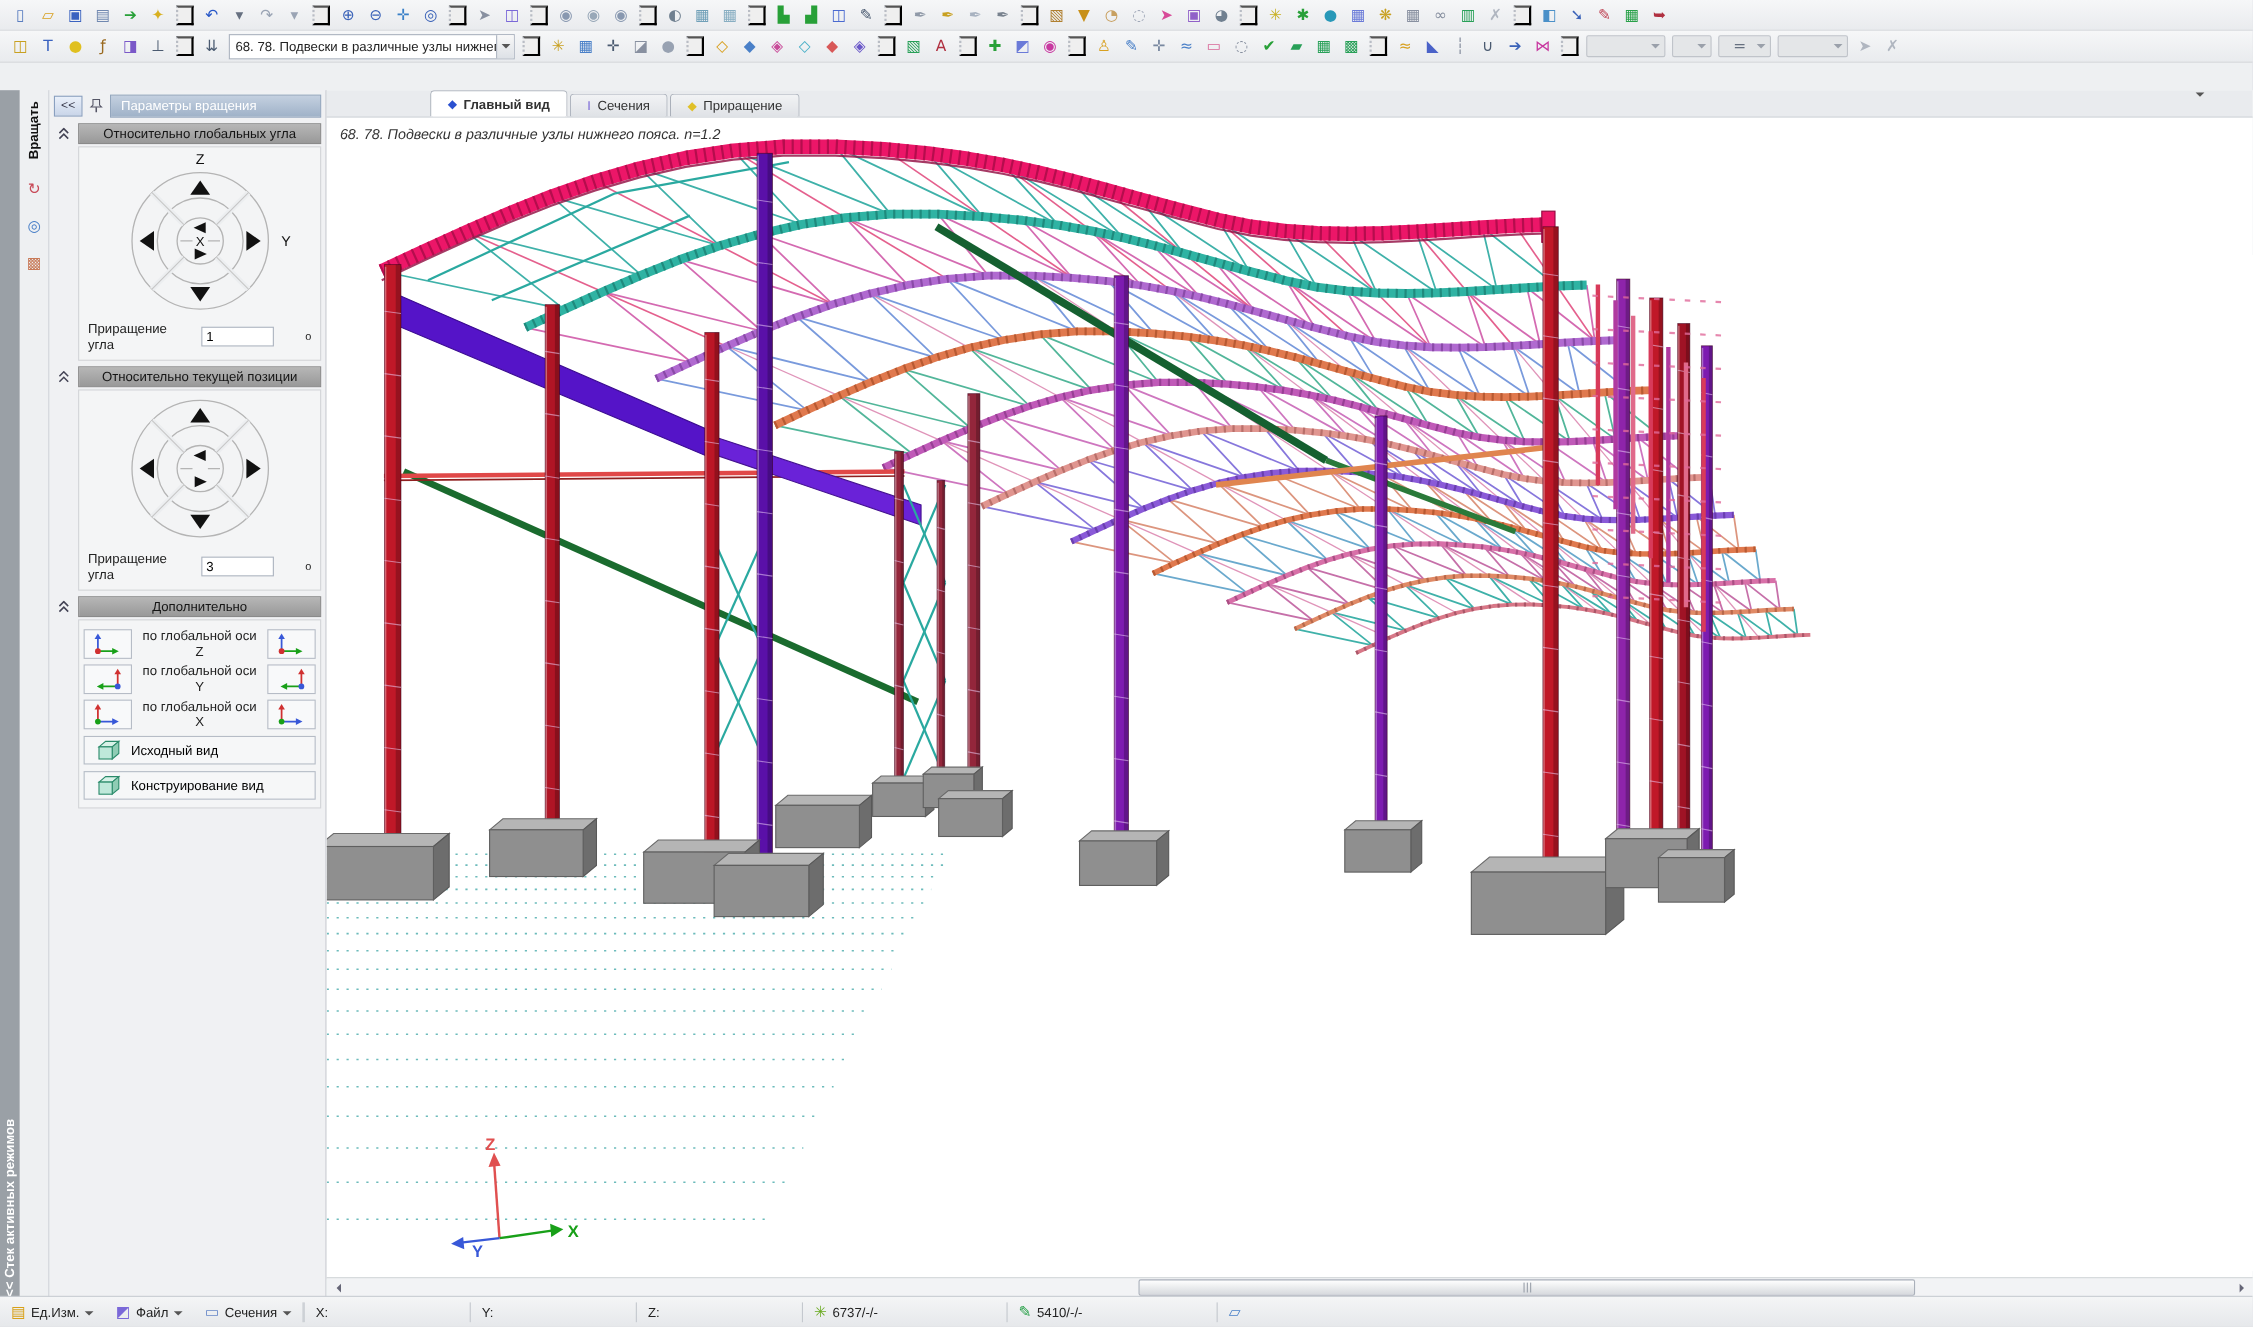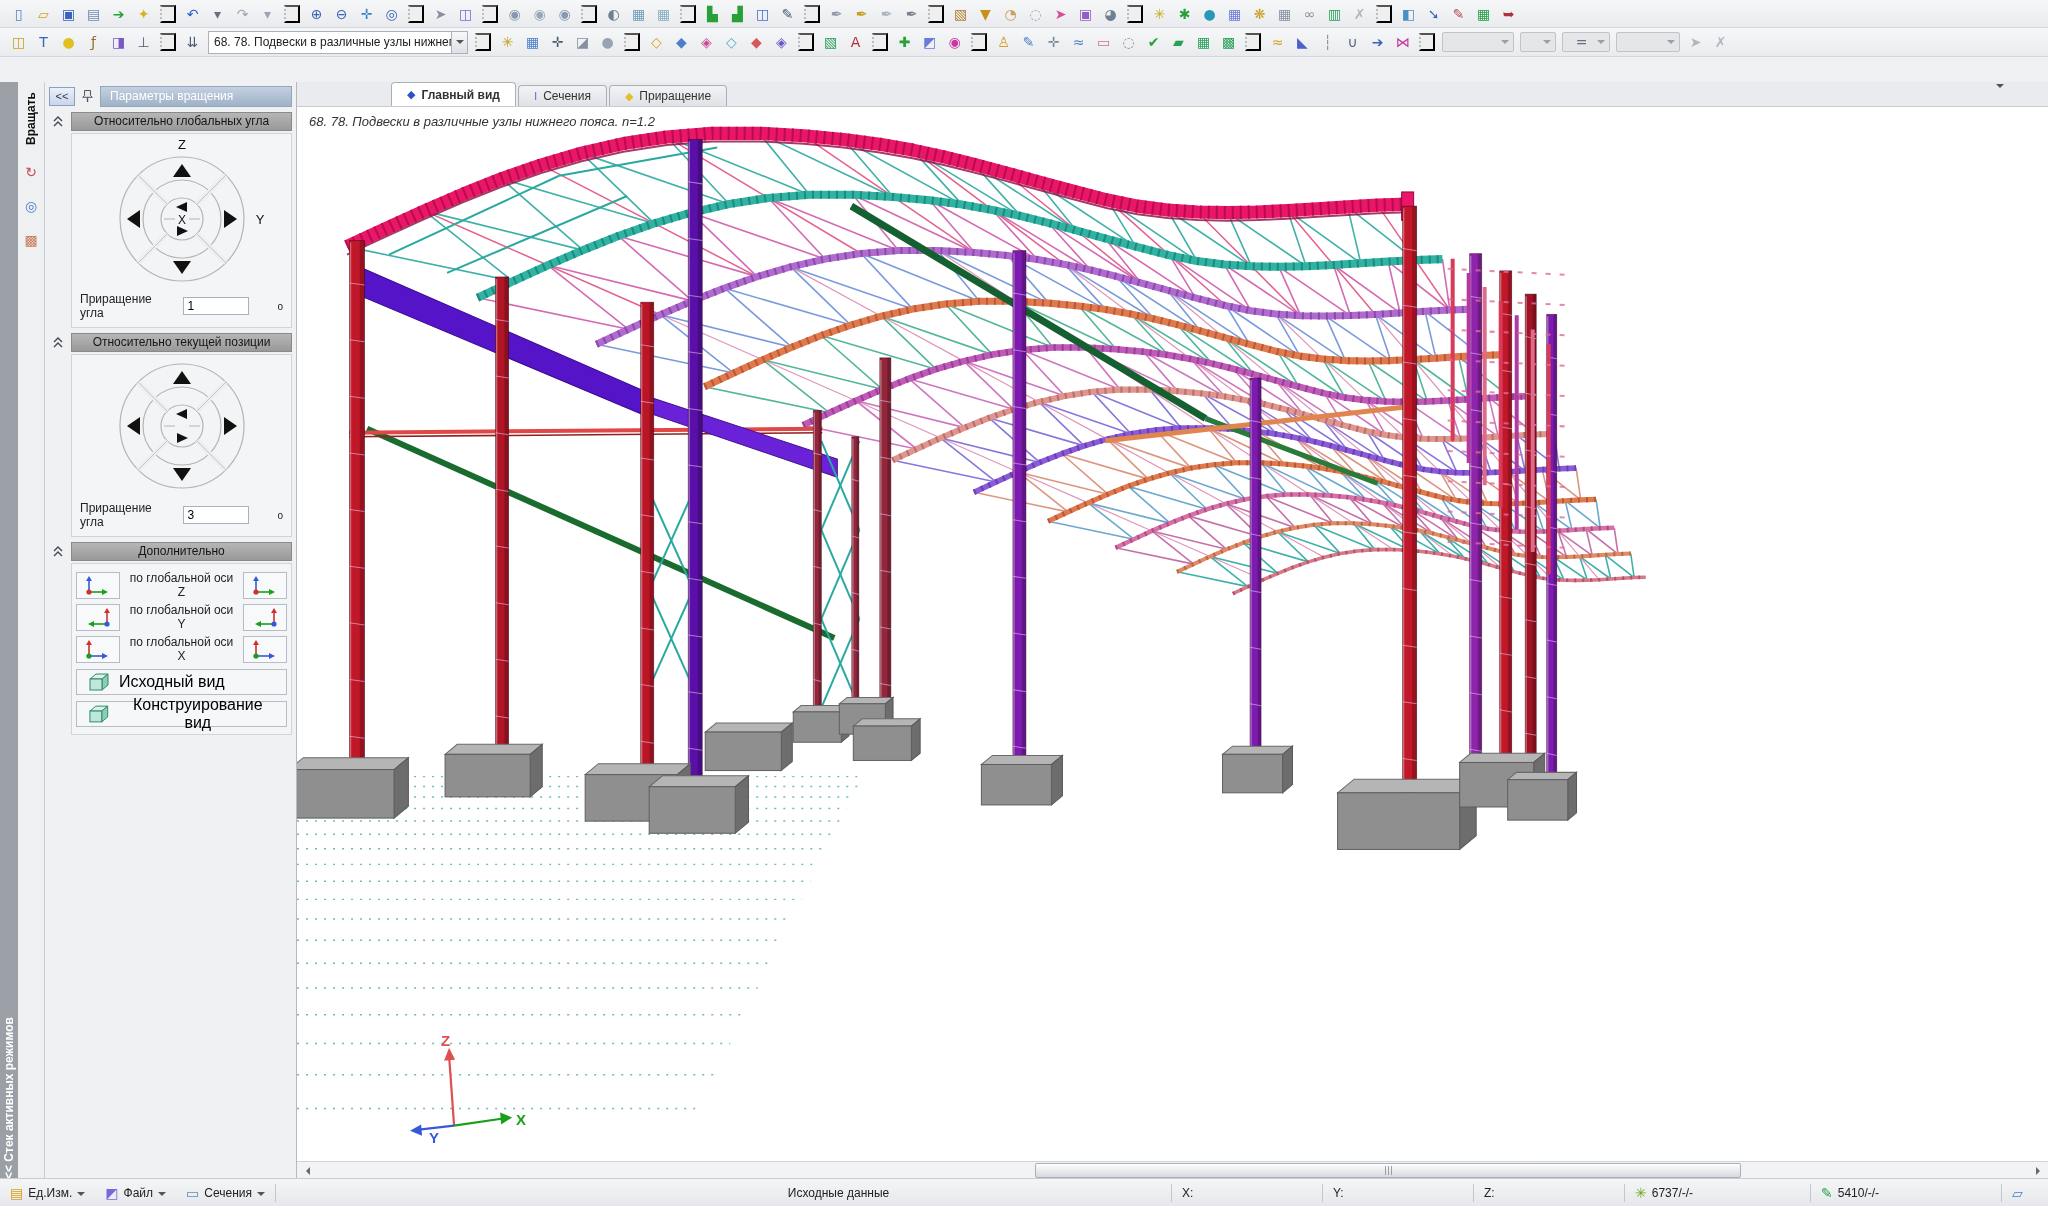--- a/index.html
+++ b/index.html
@@ -52,21 +52,21 @@
   .sec-body{background:#f4f5f6;border:1px solid #d2d4d8;margin-left:22px;margin-top:2px;padding:3px 0 7px;}
   .dial{display:block;margin:0 auto;width:220px;}
   .inc-row{display:flex;align-items:center;gap:6px;margin-top:5px;padding:0 8px;font-size:12px;}
   .inc-row input{width:58px;height:16px;border:1px solid #aab2be;padding:0 3px;font:inherit;font-size:12px;}
   .unit{font-size:10px;margin-left:22px;}
   .axis-row{display:flex;align-items:center;gap:6px;margin:4px 4px;}
   .axis-btn{width:44px;height:27px;background:#f8f9fa;border:1px solid #b6bcc6;display:flex;
             align-items:center;justify-content:center;padding:0;}
   .axis-label{flex:1;text-align:center;font-size:12px;}
   .view-btn{width:calc(100% - 8px);height:26px;margin:6px 4px 0;display:flex;align-items:center;gap:9px;
-            background:#f6f7f8;border:1px solid #b6bcc6;padding:0 9px;font:inherit;font-size:16px;}
+            background:#f6f7f8;border:1px solid #b6bcc6;padding:0 9px;font:inherit;font-size:12px;}
   
   .viewport{flex:1;display:flex;flex-direction:column;background:#fff;min-width:0;}
   .tabbar{height:24px;background:#e9ebee;border-bottom:1px solid #c8ccd2;display:flex;align-items:flex-end;
           padding-left:94px;position:relative;}
   .tab{height:20px;display:flex;align-items:center;gap:6px;padding:0 15px;
        background:linear-gradient(#f2f3f5,#dfe2e6);border:1px solid #aab0ba;border-bottom:none;
        border-radius:4px 4px 0 0;margin-right:2px;font-size:12px;color:#333;}
   .tab.active{background:#fff;height:23px;font-weight:bold;}
   .tab-icon{font-size:11px;}
   .tab-filter{position:absolute;right:40px;top:6px;width:16px;height:14px;border:none;background:transparent;padding:0;}
@@ -1055,21 +1055,20 @@
       <span class="sb-ico" style="color:#7a68d8">◩</span>
       <span>Файл</span>
       <span class="caret"></span>
     </div>
     <div class="sb-cell">
       <span class="sb-ico" style="color:#6888c8">▭</span>
       <span>Сечения</span>
       <span class="caret"></span>
     </div>
     <div class="sb-sep"></div>
-    <div class="sb-status">Исходные данные</div>
     <div class="sb-sep"></div>
     <div class="sb-cell sb-coord">
         <span>X:</span>
       </div>
     <div class="sb-sep"></div>
     <div class="sb-cell sb-coord">
         <span>Y:</span>
       </div>
     <div class="sb-sep"></div>
     <div class="sb-cell sb-coord">

